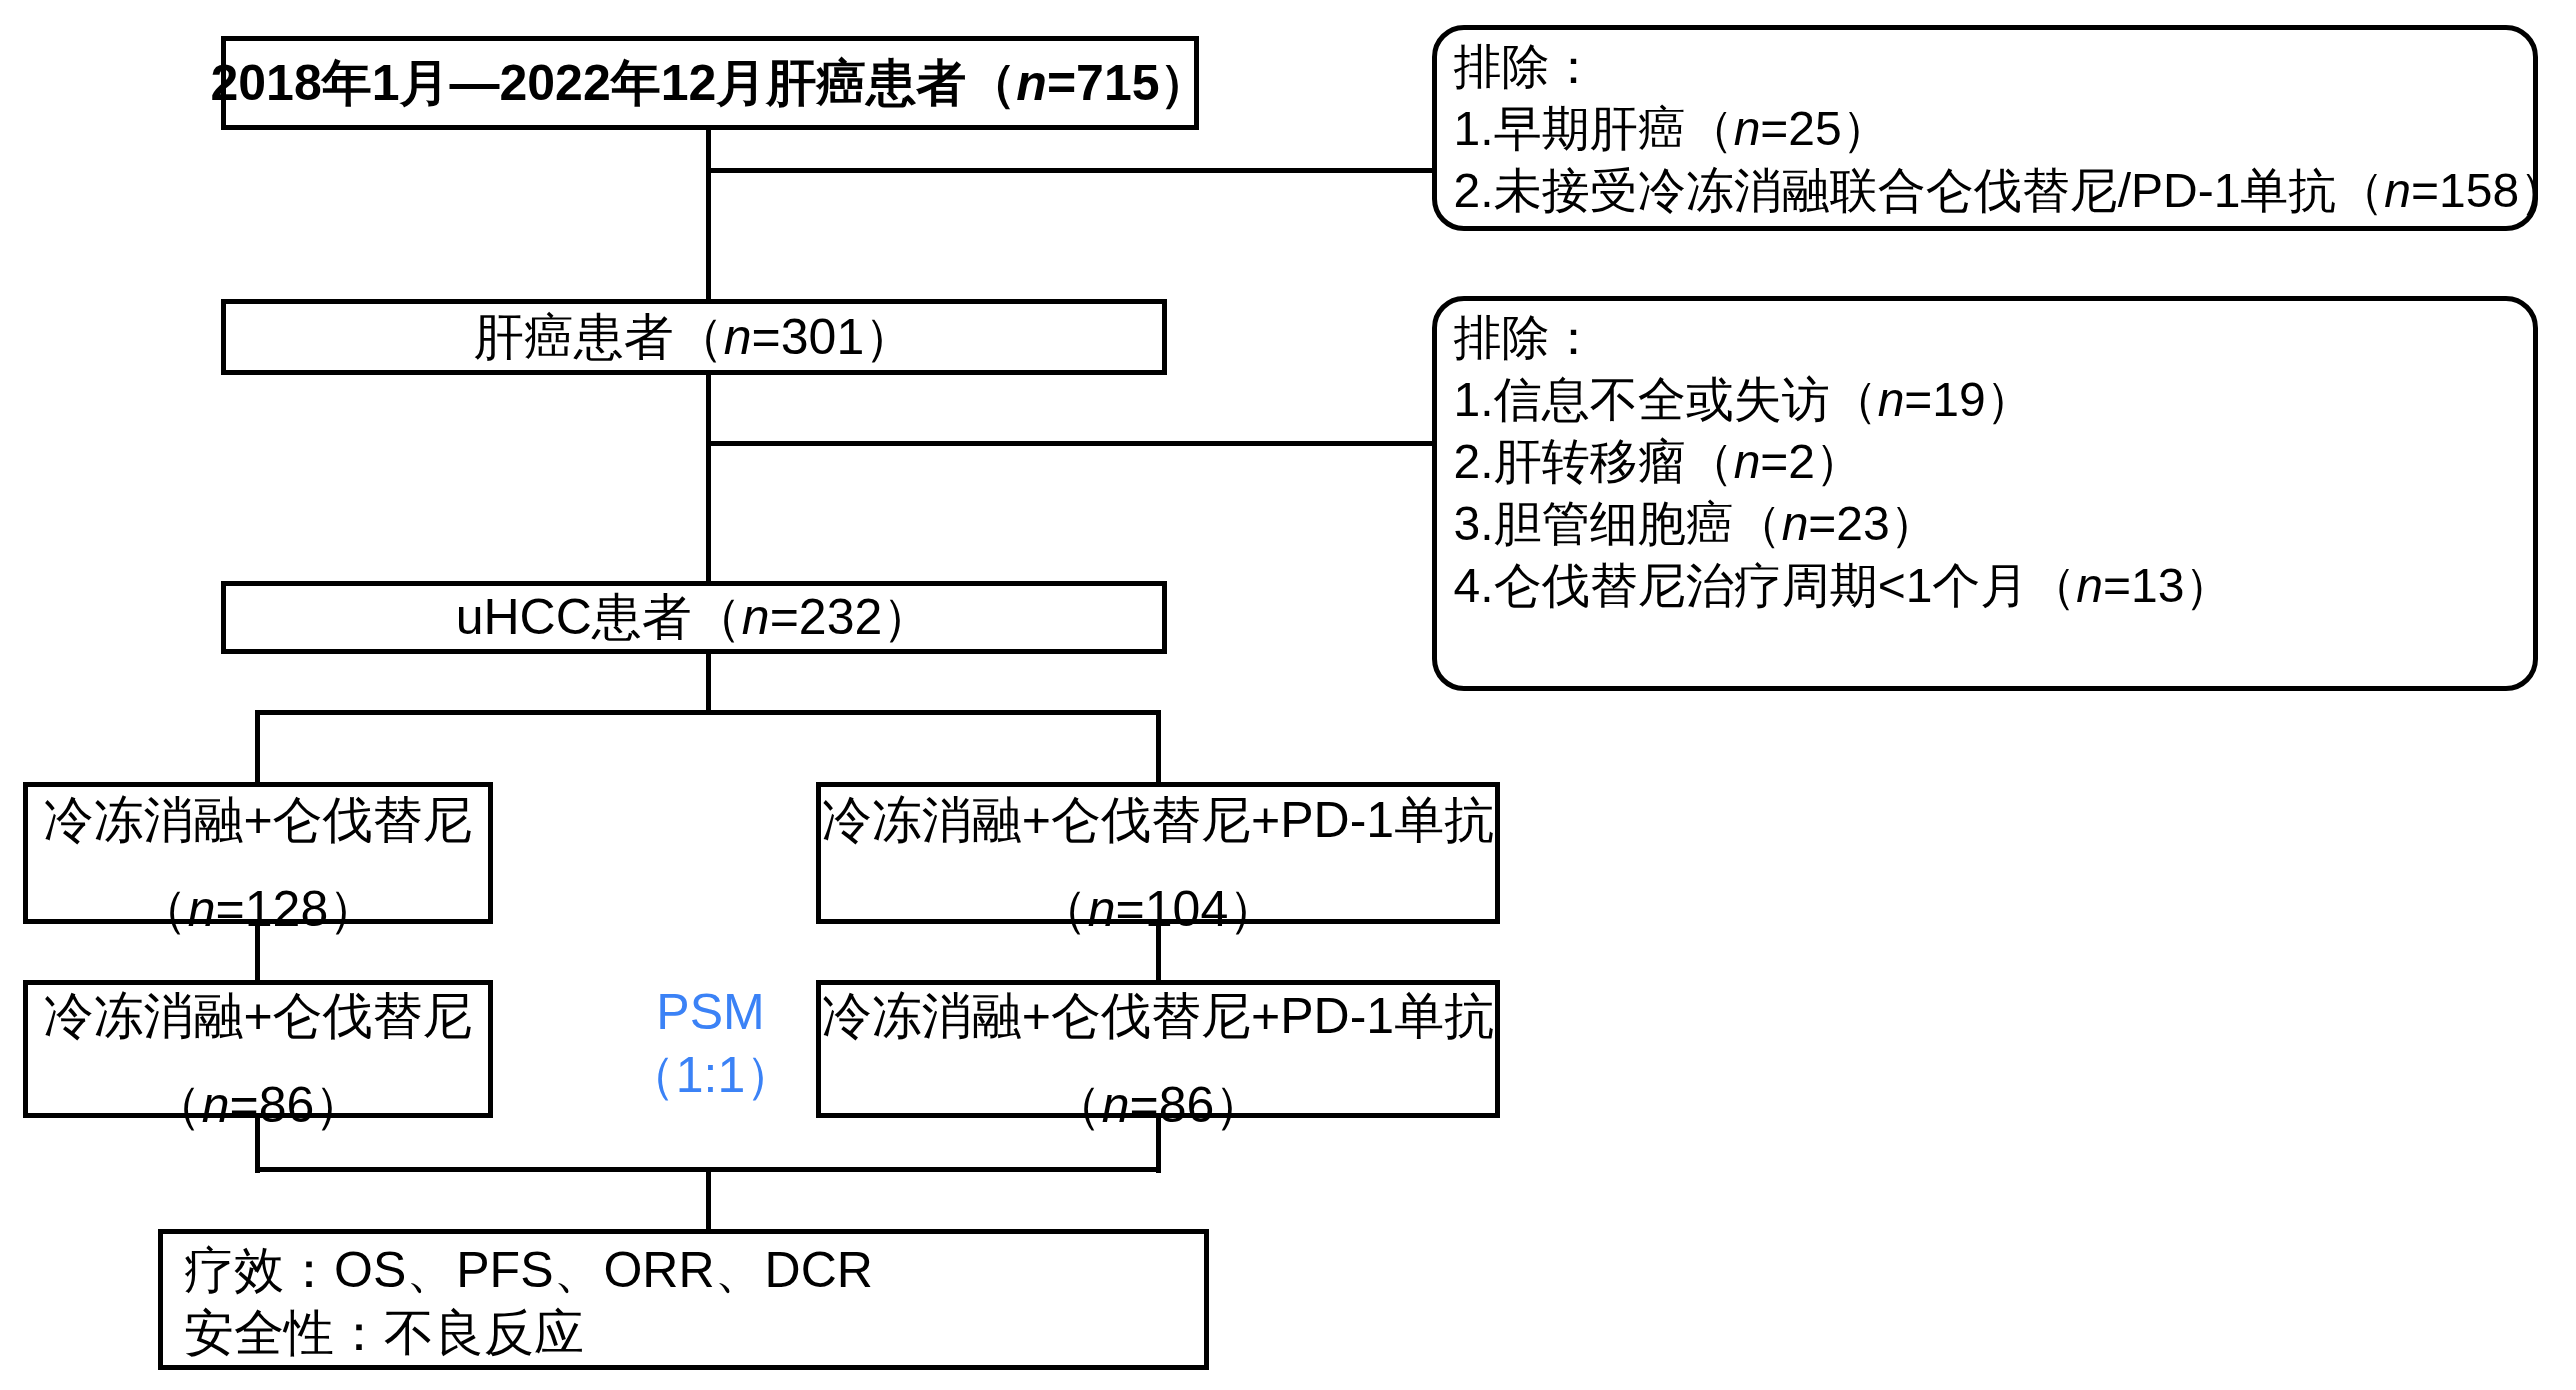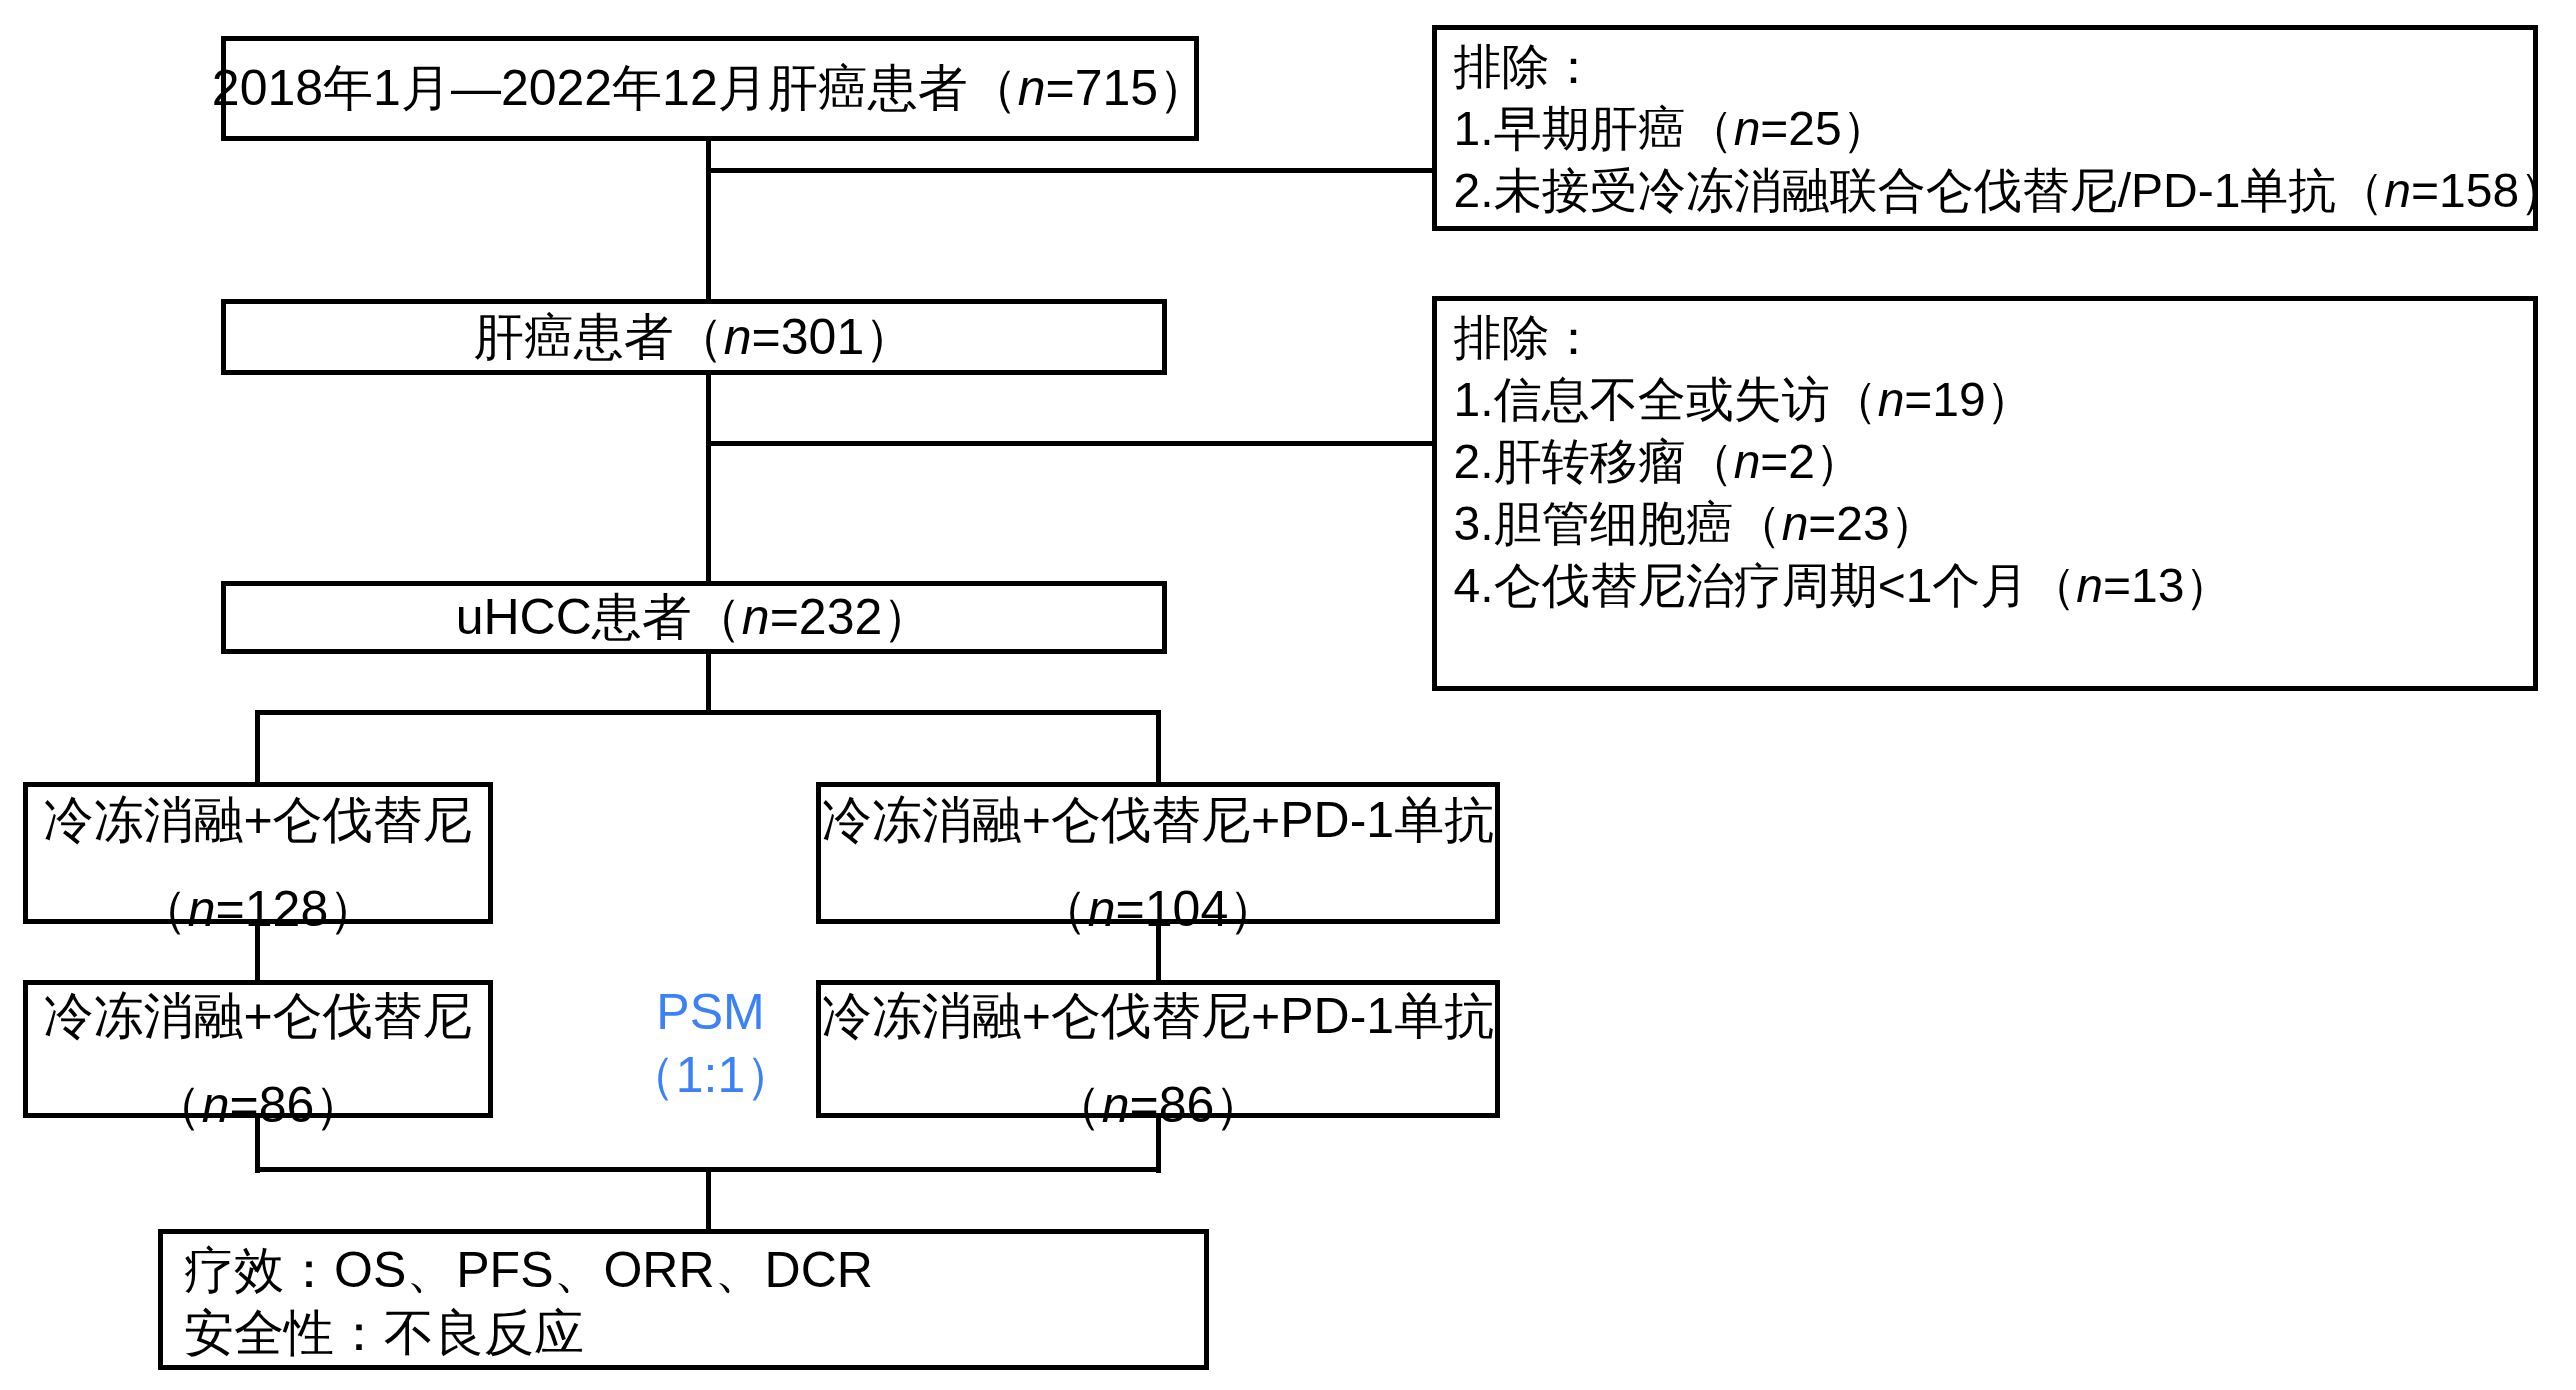--- a/index.html
+++ b/index.html
@@ -40,20 +40,21 @@
     align-items: center;
     justify-content: center;
     text-align: center;
     white-space: nowrap;
   }
   .center-two .txtline { line-height: 65px; margin-top: 24px; }
   .listbox {
     font-size: 48px;
     padding: 6px 13.6px 0 16.6px;
     white-space: nowrap;
+    border-radius: 32px;
   }
   .listbox .txtline { line-height: 62px; }
   .outcome {
     padding: 4.5px 0 0 21px;
     white-space: nowrap;
     margin-left: 10px;
   }
   .outcome .txtline { line-height: 63px; }
   .freelabel {
     position: absolute;
@@ -78,21 +79,21 @@
   <div class="ln" style="left:255px; top:710px; width:906px; height:5.3px;"></div>
   <div class="ln" style="left:255px; top:710px; width:5.3px; height:72px;"></div>
   <div class="ln" style="left:1156px; top:710px; width:5.3px; height:72px;"></div>
   <div class="ln" style="left:255px; top:921px; width:5.3px; height:60px;"></div>
   <div class="ln" style="left:1156px; top:921px; width:5.3px; height:60px;"></div>
   <div class="ln" style="left:255px; top:1116px; width:5.3px; height:57px;"></div>
   <div class="ln" style="left:1156px; top:1116px; width:5.3px; height:57px;"></div>
   <div class="ln" style="left:255px; top:1167px; width:906px; height:5.3px;"></div>
   <div class="ln" style="left:706px; top:1167px; width:5.3px; height:63px;"></div>
 
-  <div class="node center-one" style="left:221px; top:36px; width:978px; height:105px;">
+  <div class="node center-one" style="left:221px; top:36px; width:978px; height:94px;font-weight:bold;">
     <div class="txtline"><span>2018年1月—2022年12月肝癌患者（</span><span class="iv">n</span><span>=715）</span></div>
   </div>
 
   <div class="node listbox" style="left:1432px; top:25px; width:1106px; height:206px;">
     <div class="txtline">排除：</div>
     <div class="txtline"><span>1.早期肝癌（</span><span class="iv">n</span><span>=25）</span></div>
     <div class="txtline"><span>2.未接受冷冻消融联合仑伐替尼/PD-1单抗（</span><span class="iv">n</span><span>=158）</span></div>
   </div>
 
   <div class="node center-one" style="left:221px; top:299px; width:946px; height:76px;">

